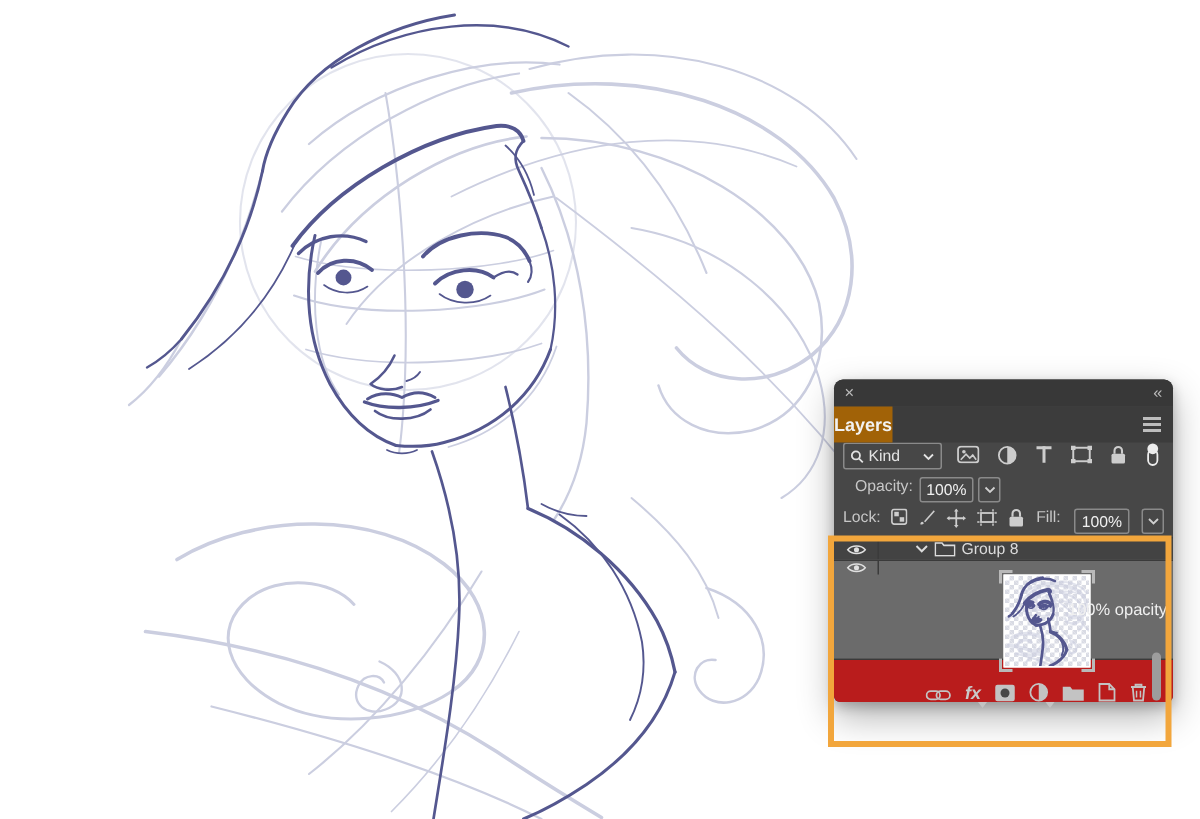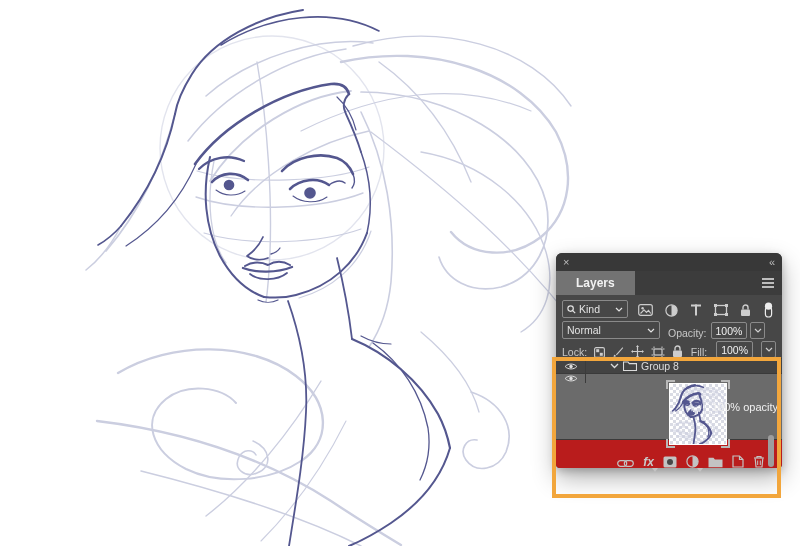--- a/index.html
+++ b/index.html
@@ -9,25 +9,25 @@
   #sketch-svg *{vector-effect:non-scaling-stroke;}
 
   
   #panel{position:absolute;left:556px;top:253px;width:226px;background:#474747;
          border-radius:6px 6px 4px 4px;color:#d6d6d6;font-size:10.5px;
          box-shadow:0 10px 24px rgba(0,0,0,.30),0 3px 8px rgba(0,0,0,.22);}
   .titlebar{height:18px;background:#383838;border-radius:6px 6px 0 0;display:flex;
             align-items:center;justify-content:space-between;padding:0 7px;color:#bdbdbd;}
   .titlebar .glyph{font-size:11px;line-height:1;cursor:default;}
   .tabbar{height:24px;background:#3c3c3c;display:flex;align-items:stretch;position:relative;}
-  .tab{background:#737373;padding:0 20px;display:flex;align-items:center;font-size:12px;
+  .tab{background:#a16207;padding:0 0;display:flex;align-items:center;font-size:12px;
        font-weight:bold;color:#f2f2f2;}
   .panel-menu{position:absolute;right:8px;top:7px;color:#bdbdbd;}
 
-  .prow{display:flex;align-items:flex-end;padding:0 6px;box-sizing:border-box;}
+  .prow{display:flex;align-items:flex-start;padding:0 6px;box-sizing:border-box;}
   .filter-row{height:23px;gap:6px;}
   .blend-row{height:21px;}
   .lock-row{height:19px;gap:7px;}
   .dropdown{height:16px;border:1px solid #8a8a8a;border-radius:2px;display:flex;
             align-items:center;gap:3px;padding:0 4px;background:#474747;color:#e3e3e3;}
   .kind-box{width:56px;}
   .normal-box{width:88px;justify-content:space-between;}
   .valbox{height:15px;border:1px solid #8a8a8a;border-radius:2px;display:flex;align-items:center;
           padding:0 4px;color:#f0f0f0;margin-left:4px;}
   .chevbox{width:13px;height:15px;border:1px solid #8a8a8a;border-radius:2px;display:flex;
@@ -229,26 +229,20 @@
         <span class="ic" style="color:#ededed">
           <svg width="11" height="16" viewBox="0 0 11 16">
               <rect x="2.4" y="5" width="6.2" height="10" rx="3.1" fill="none" stroke="currentColor" stroke-width="1.2"></rect>
               <circle cx="5.5" cy="4.2" r="3.6" fill="currentColor"></circle>
             </svg>
         </span>
       </div>
     </div>
 
     <div class="prow blend-row">
-      <div class="dropdown normal-box">
-        <span>Normal</span>
-        <svg width="8" height="5" viewBox="0 0 8 5">
-            <path d="M1 1l3 3 3-3" fill="none" stroke="currentColor" stroke-width="1.2"></path>
-          </svg>
-      </div>
       <span class="label" style="margin-left:8px">Opacity:</span>
       <span class="valbox">
           <span>100%</span>
         </span>
       <span class="chevbox">
         <svg width="8" height="5" viewBox="0 0 8 5">
             <path d="M1 1l3 3 3-3" fill="none" stroke="currentColor" stroke-width="1.2"></path>
           </svg>
       </span>
     </div>

